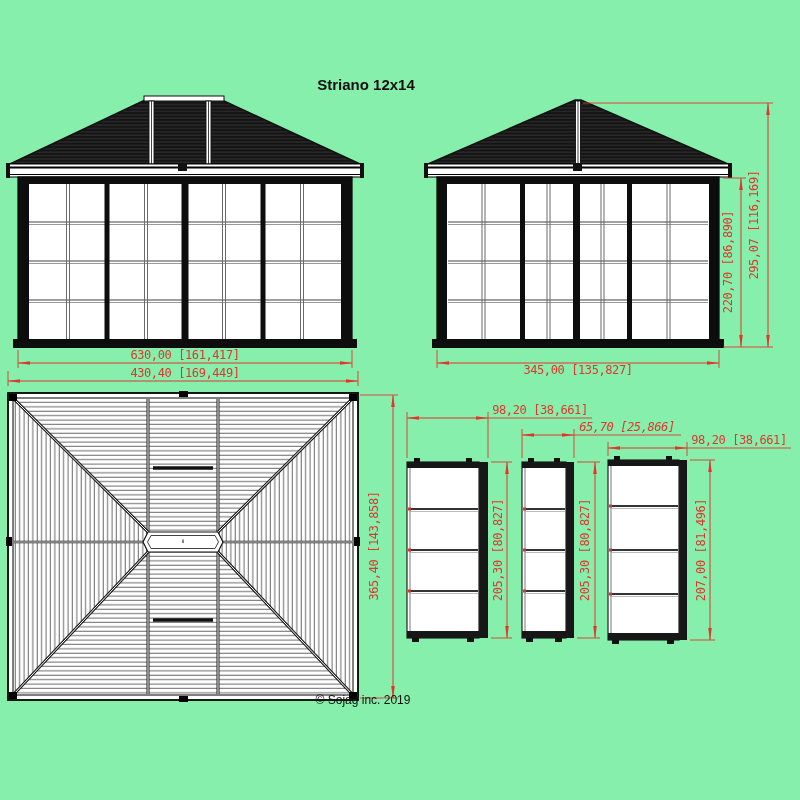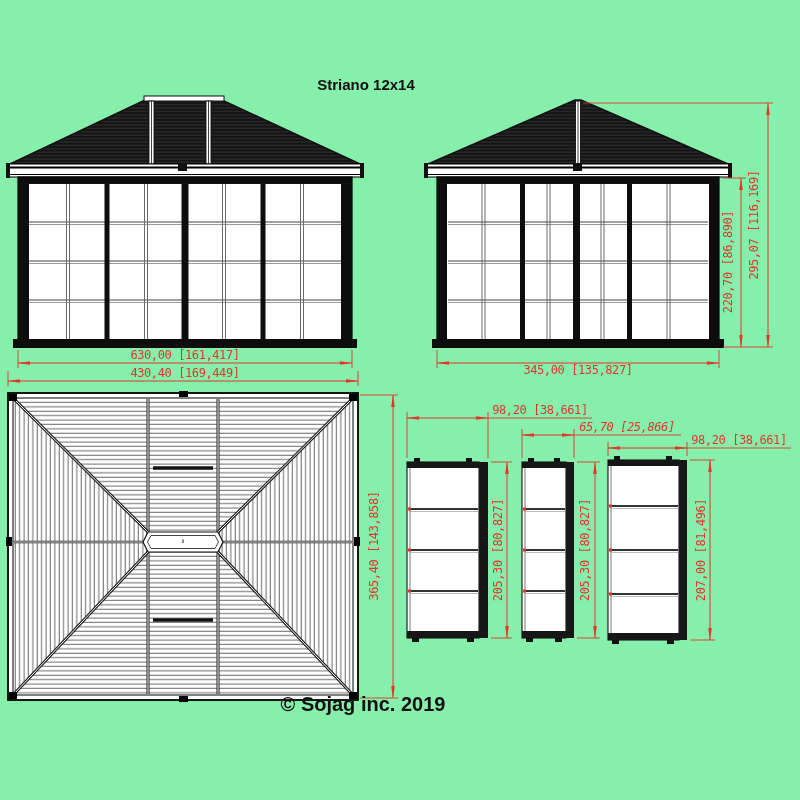--- a/index.html
+++ b/index.html
@@ -9,21 +9,21 @@
   .dl{stroke:#e2352b;stroke-width:1;fill:none;}
   .ext{stroke:#e2352b;stroke-width:0.9;fill:none;}
   .txt{position:absolute;color:#e2352b;font-family:"DejaVu Sans Mono", monospace;
        font-size:12px;letter-spacing:-0.4px;white-space:nowrap;line-height:14px;}
   .ctr{text-align:center;}
   .vdim{width:130px;height:14px;display:flex;align-items:center;justify-content:center;
         transform:rotate(-90deg);}
   .title{position:absolute;left:266px;top:76px;width:200px;text-align:center;
          font-weight:bold;font-size:15px;color:#111;}
   .copyright{position:absolute;left:263px;top:693px;width:200px;text-align:center;
-         font-weight:bold;font-size:20px;color:#111;}
+         font-weight:normal;font-size:12px;color:#111;}
 </style>
 </head>
 <body>
 
 <div class="sheet">
 
 <svg width="800" height="800" viewBox="0 0 800 800">
   <defs>
     <pattern id="roofHatch" width="6" height="3.4" patternUnits="userSpaceOnUse">
       <rect width="6" height="3.4" fill="#141414"></rect>

